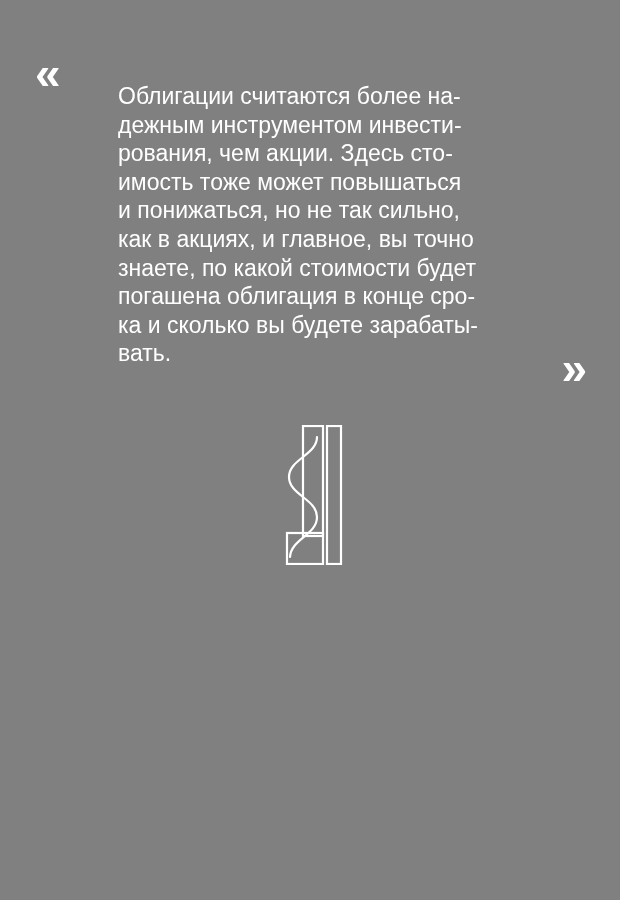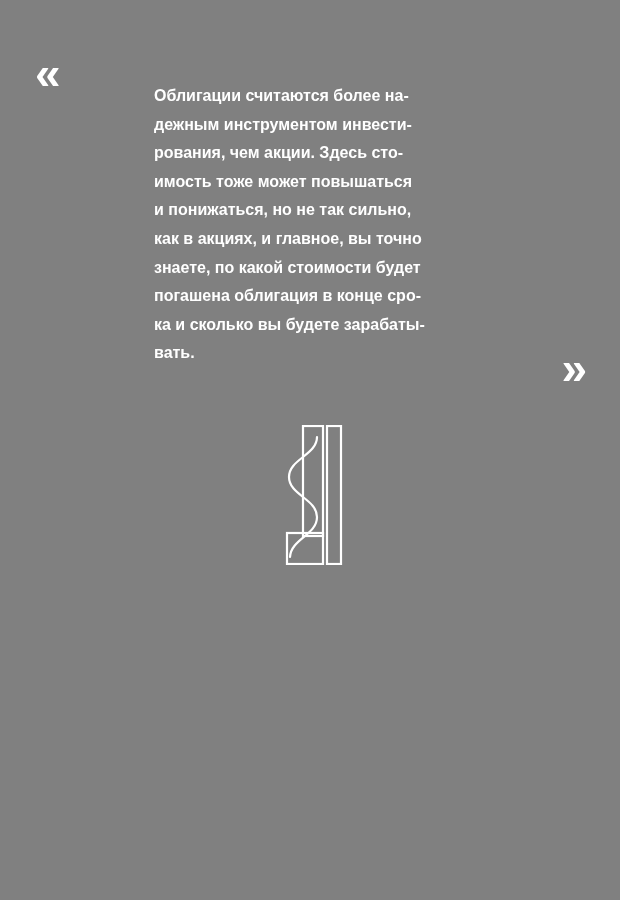--- a/index.html
+++ b/index.html
@@ -43,30 +43,29 @@
     font-weight: 700;
     letter-spacing: -3px;
     user-select: none;
   }
   .quote-body {
     position: absolute;
     left: 118px;
     top: 82px;
     width: 368px;
     color: #ffffff;
-    font-size: 16px;
+    font-size: 23px;
     line-height: 28.6px;
     text-align: justify;
     text-align-last: left;
     letter-spacing: 0px;
-    font-weight: 700;
+    font-weight: 400;
     white-space: pre-line;
     -webkit-hyphens: manual;
     hyphens: manual;
-    margin-left: 36px;
   }
   .logo-wrap {
     position: absolute;
     left: 0;
     top: 425px;
     width: 620px;
     display: flex;
     justify-content: center;
   }
   .logo-wrap svg {

